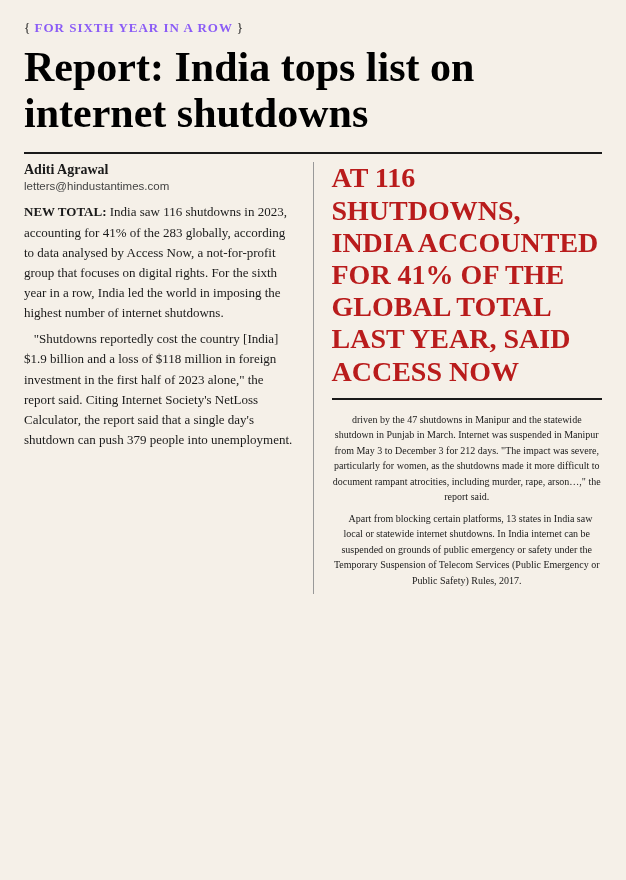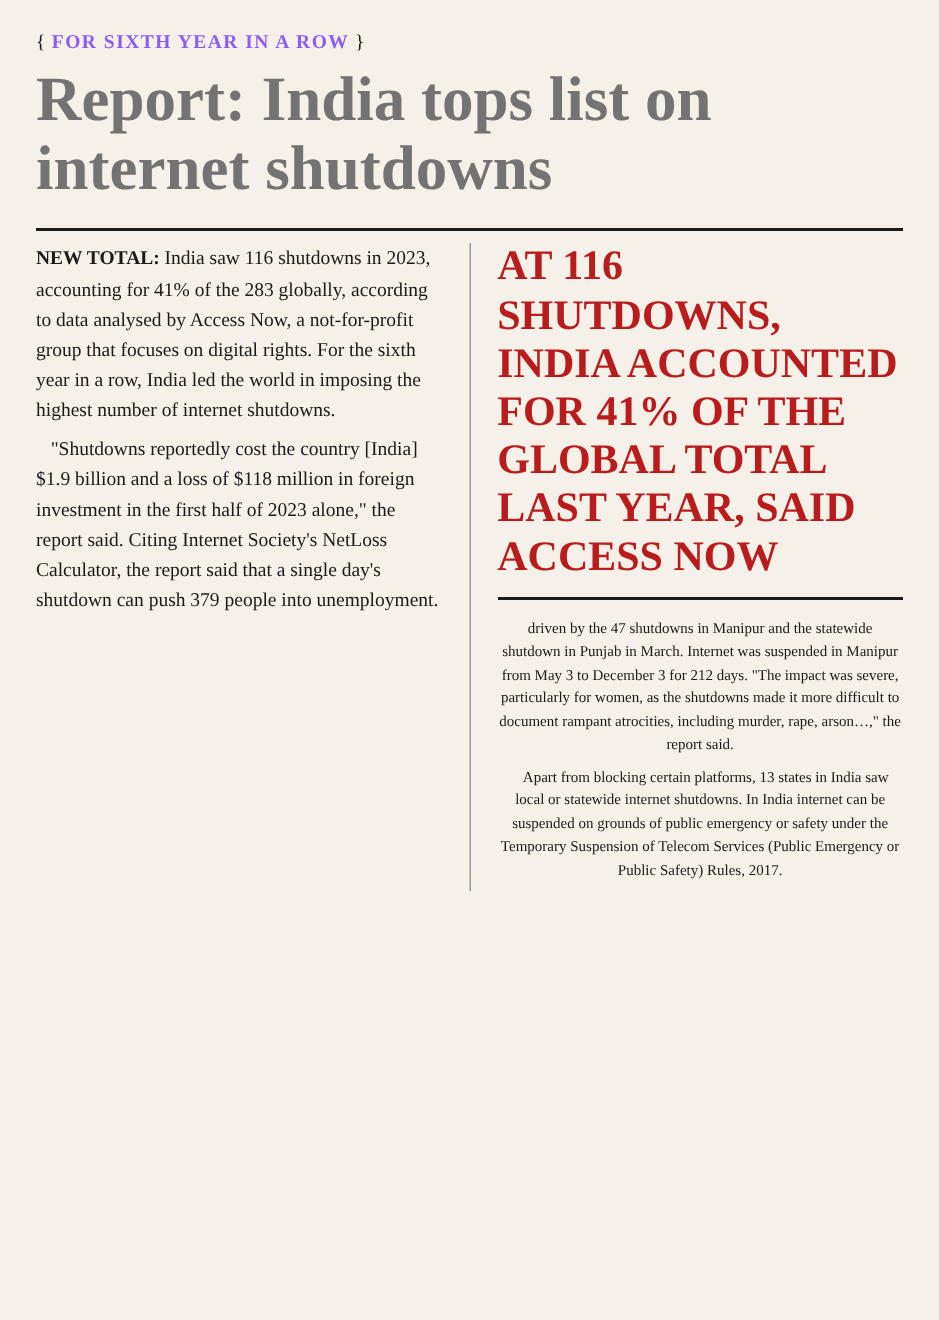--- a/index.html
+++ b/index.html
@@ -36,21 +36,21 @@
       font-size: 13px;
       letter-spacing: 1px;
       text-transform: uppercase;
     }
 
     .main-headline {
       font-family: Georgia, serif;
       font-size: 42px;
       font-weight: bold;
       line-height: 1.1;
-      color: #737373;
+      color: #000000;
       margin-bottom: 16px;
     }
 
     .divider-line {
       border: none;
       border-top: 2px solid #1a1a1a;
       margin-bottom: 8px;
     }
 
     .content-area {
@@ -144,20 +144,22 @@
   <span class="tag-text">FOR SIXTH YEAR IN A ROW</span>
   <span class="brace"> }</span>
 </div>
 
 <h1 class="main-headline">Report: India tops list on internet shutdowns</h1>
 
 <hr class="divider-line">
 
 <div class="content-area">
   <div class="left-col">
+    <div class="author-name">Aditi Agrawal</div>
+    <div class="author-email">letters@hindustantimes.com</div>
 
     <div class="article-body">
       <p>
         <span class="bold-start">NEW TOTAL:</span> India saw 116 shutdowns in 2023, accounting for 41% of the 283 globally, according to data analysed by Access Now, a not-for-profit group that focuses on digital rights. For the sixth year in a row, India led the world in imposing the highest number of internet shutdowns.
       </p>
       <p>
         &nbsp;&nbsp;&nbsp;"Shutdowns reportedly cost the country [India] $1.9 billion and a loss of $118 million in foreign investment in the first half of 2023 alone," the report said. Citing Internet Society's NetLoss Calculator, the report said that a single day's shutdown can push 379 people into unemployment.
       </p>
     </div>
   </div>

